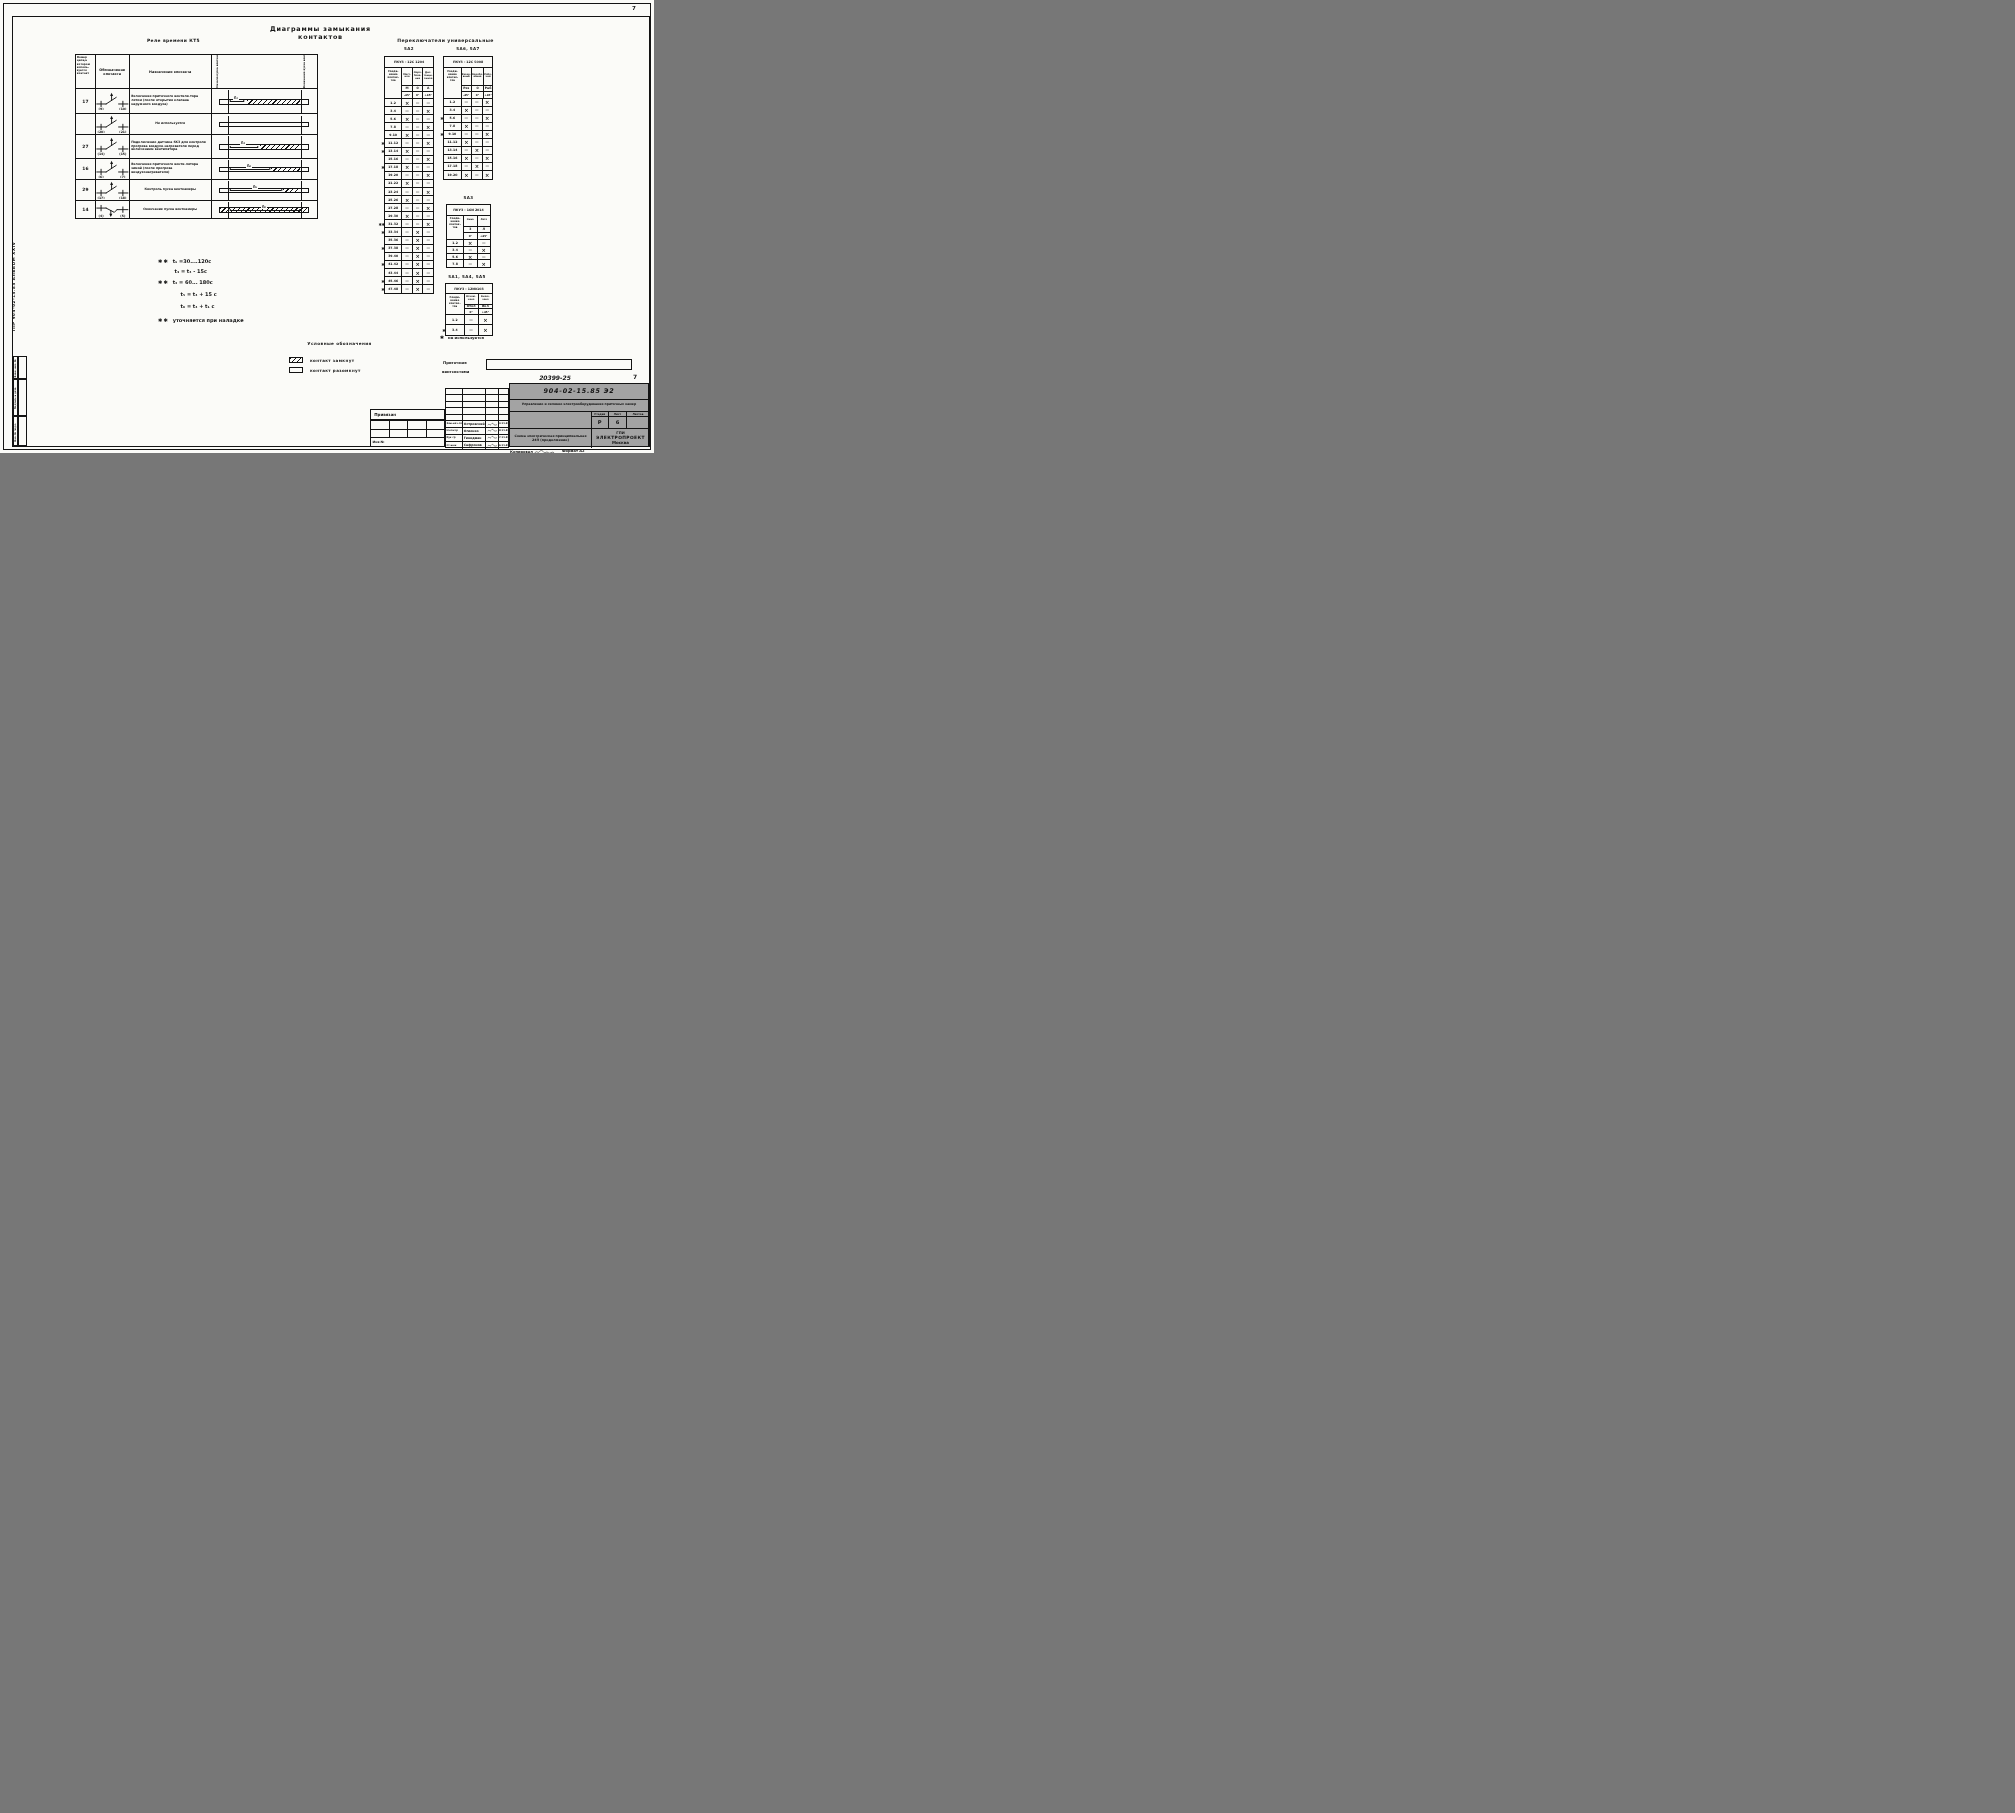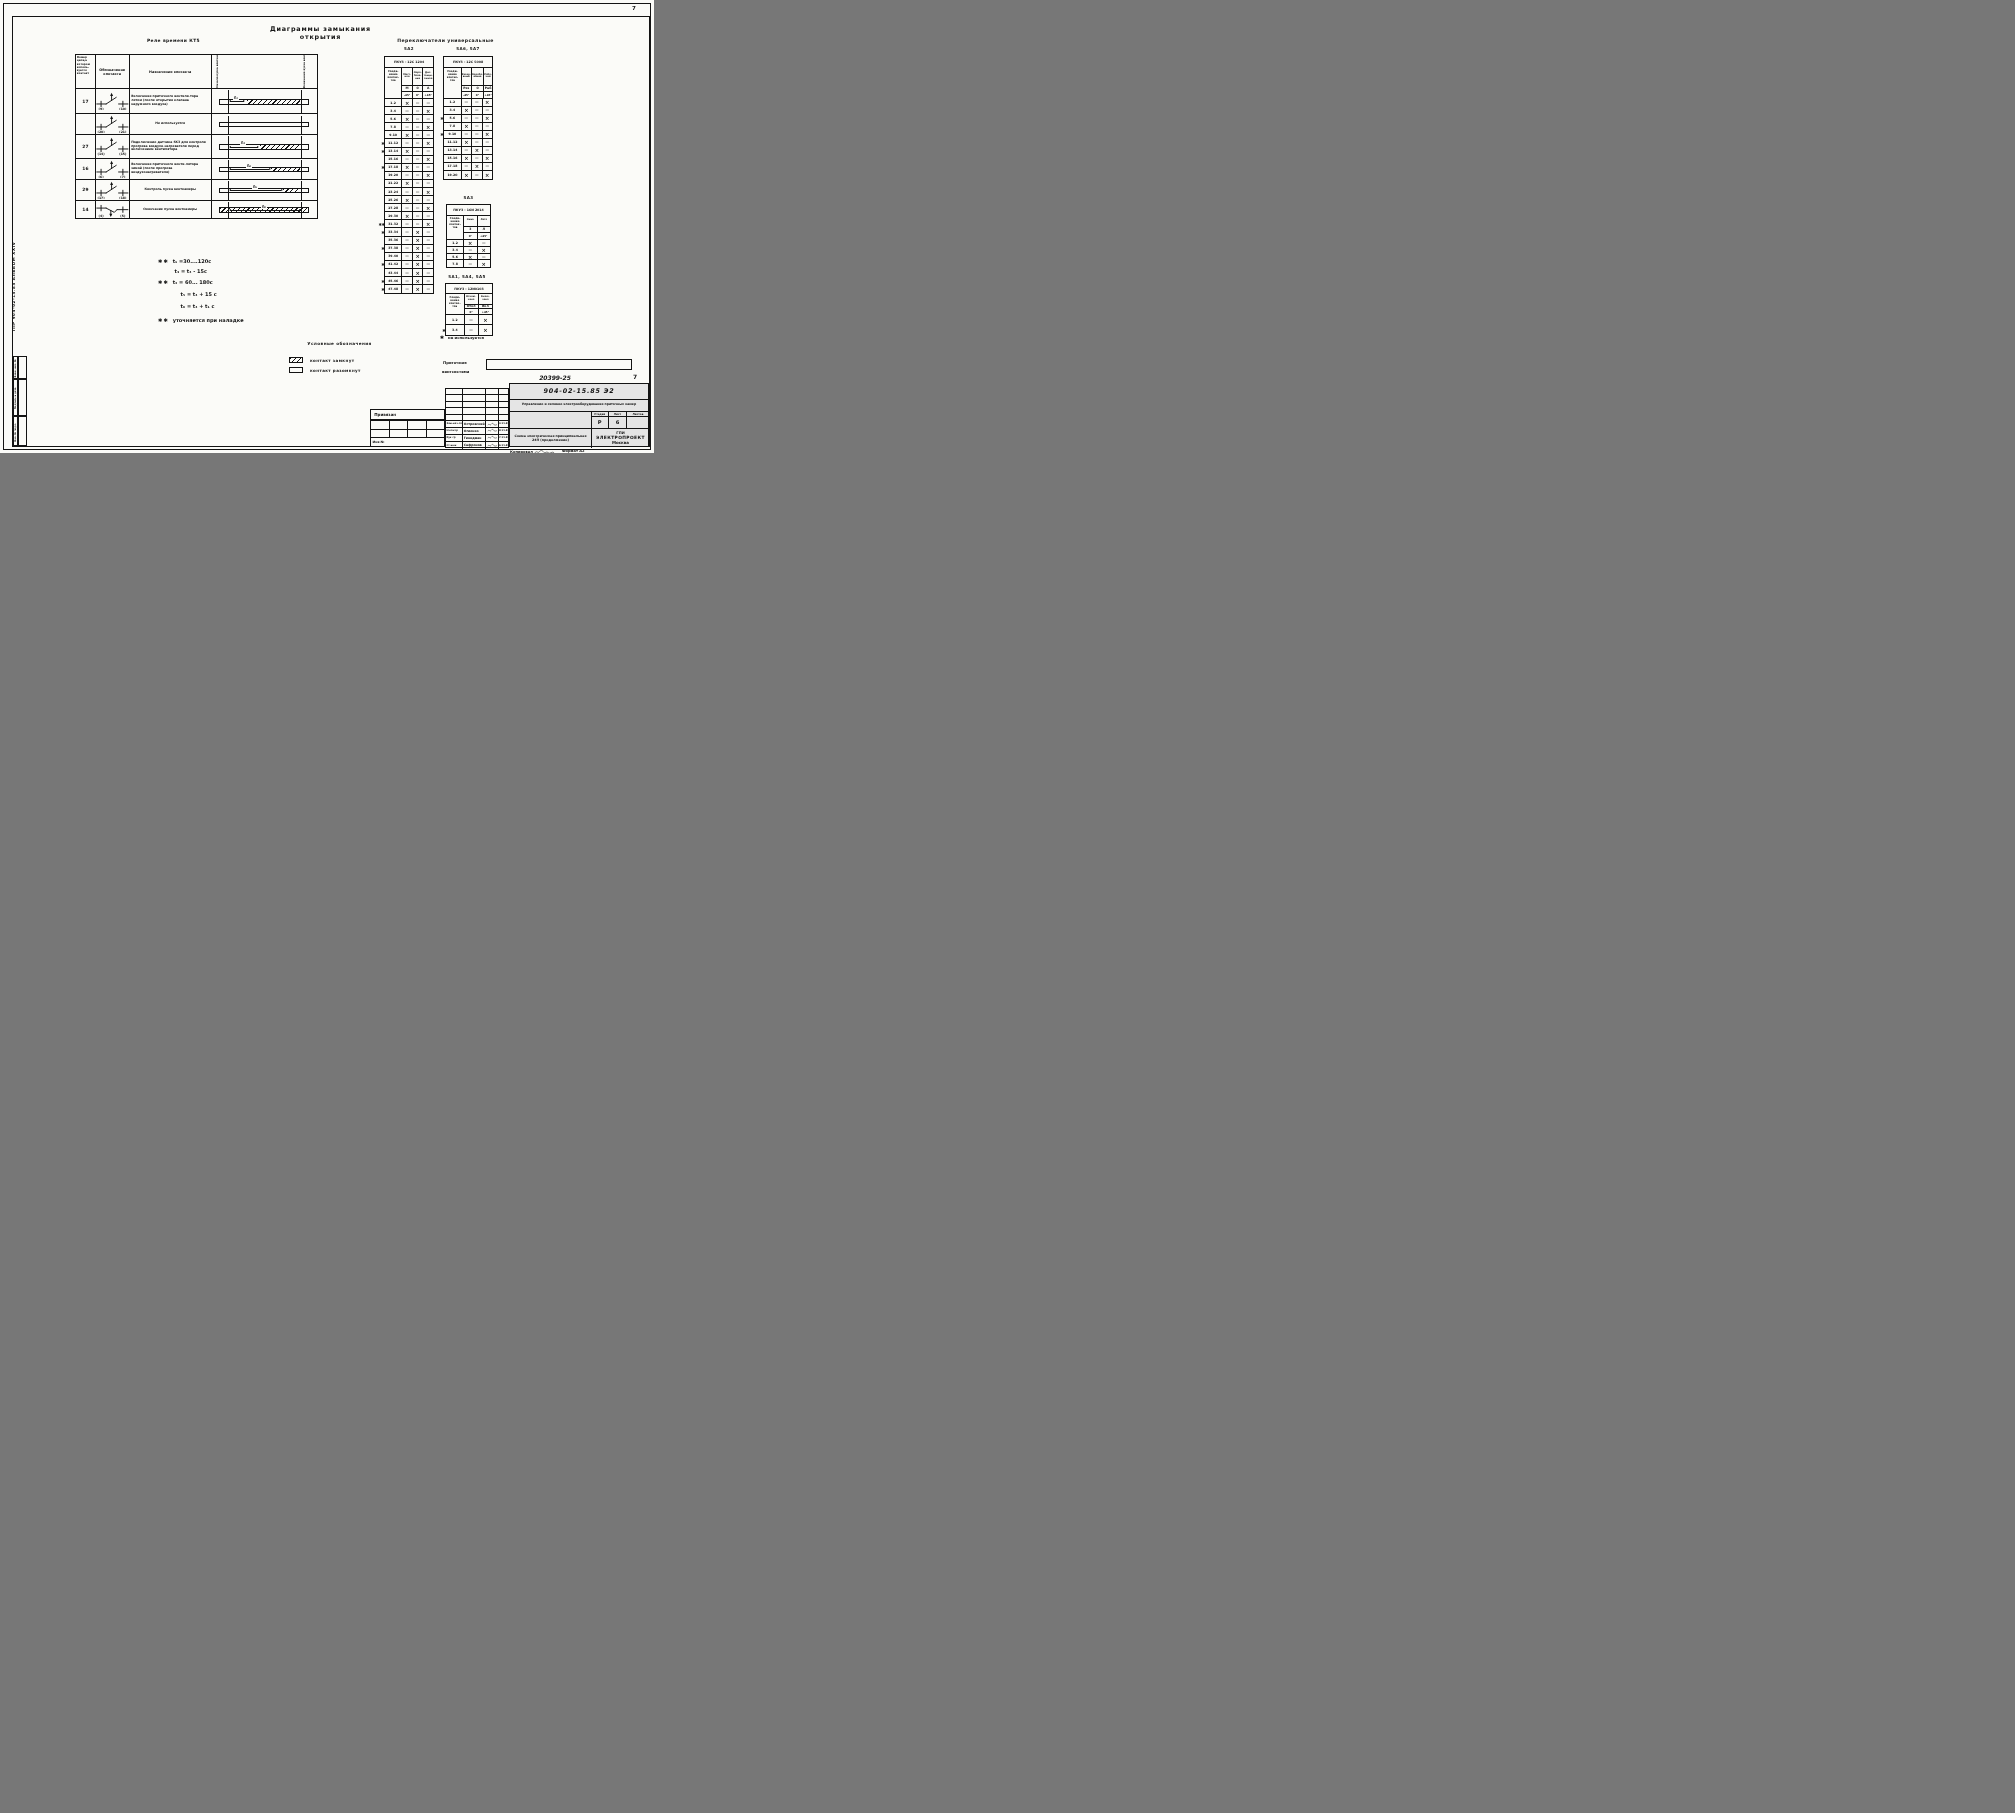--- a/index.html
+++ b/index.html
@@ -73,21 +73,21 @@
   .lg-sw.h{background:repeating-linear-gradient(135deg, var(--ink) 0 1px, #fbfbf8 1px 3.6px); border:1px solid var(--ink);}
   .lg-lab{position:absolute; font-size:4px; font-weight:700; letter-spacing:0.4px;}
 
   
   .supply-lab{position:absolute; font-size:3.8px; font-weight:700;}
   .supply-box{left:486px; top:359px; width:146px; height:11px; border:1px solid var(--ink);}
   .docnum{left:533px; top:374px; width:44px; font-size:6px; font-weight:700; font-style:italic; text-align:center;}
   .sheetnum7{left:629px; top:373px; width:12px; font-size:6px; font-weight:700; text-align:center;}
 
   
-  .tb{left:509px; top:383px; width:140px; height:64px; border:1.2px solid var(--ink); background:#e5e5e5;padding-left:16px;}
+  .tb{left:509px; top:383px; width:140px; height:64px; border:1.2px solid var(--ink); background:#a3a3a3;padding-left:16px;}
   .tb-code{position:absolute; left:0; top:0; width:100%; height:15.7px; border-bottom:1px solid var(--ink); font-size:6.4px; font-weight:700; font-style:italic; display:flex; align-items:center; justify-content:center; letter-spacing:0.8px;}
   .tb-title{position:absolute; left:0; top:15.7px; width:100%; height:12px; border-bottom:1px solid var(--ink); font-size:3.1px; line-height:3.8px; font-weight:700; display:flex; align-items:center; justify-content:center; text-align:center; padding:0 5.6px;}
   .tb-mid-l{position:absolute; left:0; top:28px; width:82px; height:17px; border-bottom:1px solid var(--ink); border-right:1px solid var(--ink);}
   .tb-sh{position:absolute; top:28px; height:5.2px; border-right:0.8px solid var(--ink); border-bottom:0.8px solid var(--ink); font-size:2.7px; font-weight:700; display:flex; align-items:center; justify-content:center;}
   .tb-sv{position:absolute; top:33px; height:11.7px; border-right:0.8px solid var(--ink); border-bottom:1px solid var(--ink); font-size:5.2px; font-weight:700; display:flex; align-items:center; justify-content:center;}
   .tb-scheme{position:absolute; left:0; top:45px; width:82px; height:18.5px; border-right:1px solid var(--ink); font-size:3.2px; line-height:4.2px; font-weight:700; display:flex; align-items:center; justify-content:center; text-align:center; padding:0 4px;}
   .tb-org{position:absolute; left:82px; top:45px; width:57px; height:18.5px; display:flex; flex-direction:column; align-items:center; justify-content:center; font-weight:700;}
   .tb-org .o1{font-size:3.6px;} .tb-org .o2{font-size:4.4px; letter-spacing:0.4px;} .tb-org .o3{font-size:4px;}
 
   .sig{left:445px; top:388px; width:64px; height:60px; border:1.2px solid var(--ink); background:#fbfbf8;}
@@ -116,21 +116,21 @@
   .strip-lab-inner{position:absolute; transform:rotate(-90deg); font-size:2.4px; font-weight:700; text-align:center; white-space:nowrap; line-height:4.8px;}
 </style>
 </head>
 <body>
 
 <div class="sheet">
   <div class="abs outer-border"></div>
   <div class="abs frame"></div>
 
   <div class="abs corner-num">7</div>
-  <div class="abs main-title">Диаграммы  замыкания  открытия</div>
+  <div class="abs main-title">Диаграммы  замыкания  контактов</div>
   <div class="abs relay-title">Реле  времени  КТ5</div>
 
   <div class="abs rt">
     <div class="rt-head">
       <div class="rt-c rt-c1 rt-hc1">Номер цепи,в котором исполь- зуется контакт</div>
       <div class="rt-c rt-c2 rt-hc2">Обозначение контакта</div>
       <div class="rt-c rt-c3 rt-hc3">Назначение контакта</div>
       <div class="rt-c rt-c4">
         <div class="vlab" style="width:33px; height:6.4px; left:-8.5px; top:13.3px;">Начало пуска венткамеры</div>
         <div class="vlab" style="width:33px; height:8.9px; left:79px; top:12px;">Окончание пуска вент- камеры</div>

